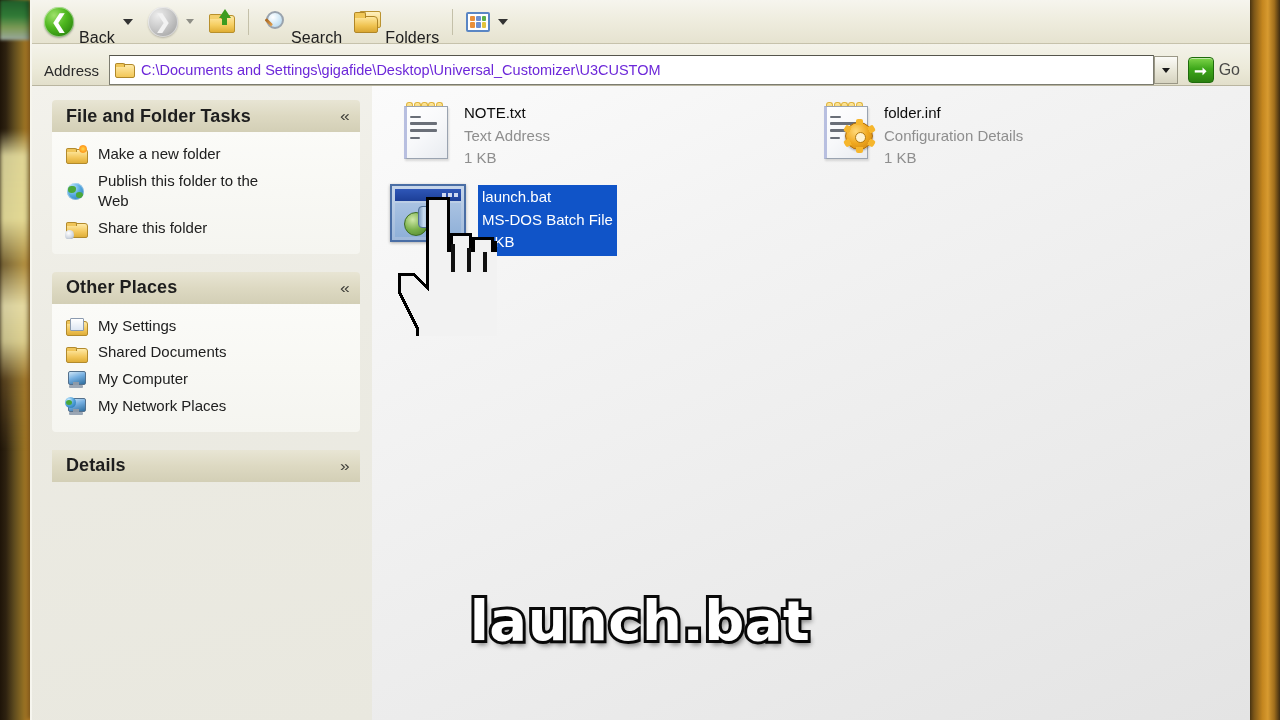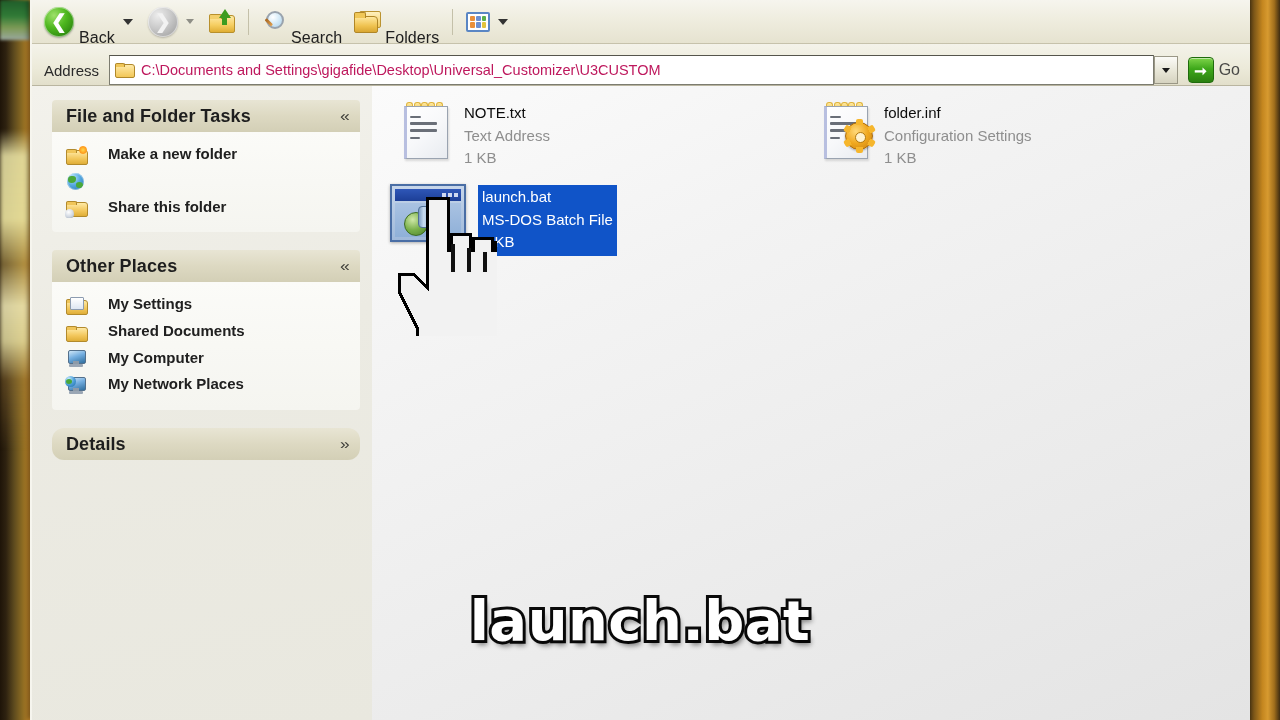--- a/index.html
+++ b/index.html
@@ -225,21 +225,21 @@
     position: absolute; left: 0; bottom: 0; width: 18px; height: 12px;
     background: linear-gradient(180deg, #ffeaa8 0%, #f2c758 100%);
     border: 1px solid #b0882a; border-radius: 1px 3px 2px 2px;
   }
   .addr-folder .t {
     position: absolute; left: 0; bottom: 11px; width: 8px; height: 3px;
     background: #f0c658; border: 1px solid #b0882a; border-bottom: none;
     border-radius: 2px 2px 0 0;
   }
   .addr-text {
-    font-size: 14.5px; color: #be185d;
+    font-size: 14.5px; color: #6d28d9;
     white-space: nowrap; overflow: hidden; text-overflow: clip;
     flex: 1; min-width: 0;
   }
   .addr-drop {
     width: 22px; height: 26px;
     flex: 0 0 22px;
     background: linear-gradient(180deg, #fbfbf7 0%, #e7e5d6 55%, #d6d3c0 100%);
     border: 1px solid #9a9786;
     display: flex; align-items: center; justify-content: center;
     margin-right: 1px;
@@ -293,25 +293,24 @@
   .chev {
     font-size: 14px; color: #3a3a36; line-height: 1;
     transform: scaleX(1.25);
   }
   .panel-body {
     background: linear-gradient(180deg, #fbfbf8 0%, #f5f5f0 100%);
     border-radius: 0 0 4px 4px;
     padding: 9px 10px 12px 14px;
   }
   .panel-row {
-    display: flex; align-items: flex-end;
-    gap: 21px;
+    display: flex; align-items: center;
+    gap: 11px;
     padding: 3px 0;
     cursor: default;
-    font-weight: bold;
   }
   .panel-row .row-text {
     font-size: 15px; color: #202020; line-height: 1.38;
   }
 
   
   .si { width: 21px; height: 18px; flex: 0 0 21px; position: relative; margin-top: 2px; }
   .si .fbody {
     position: absolute; left: 0; bottom: 0; width: 20px; height: 13px;
     background: linear-gradient(180deg, #ffeaa6 0%, #f2c65a 60%, #dfae38 100%);
@@ -626,20 +625,21 @@
               <span class="fbody"></span>
                 <span class="ftab"></span>
                 <span class="spark"></span>
             </span>
             <span class="row-text">Make a new folder</span>
           </div>
           <div class="panel-row">
             <span class="si">
               <span class="globe"></span>
             </span>
+            <span class="row-text" style="max-width:170px">Publish this folder to the Web</span>
           </div>
           <div class="panel-row">
             <span class="si">
               <span class="fbody"></span>
                 <span class="ftab"></span>
                 <span class="hand"></span>
             </span>
             <span class="row-text">Share this folder</span>
           </div>
         </div>
@@ -680,21 +680,21 @@
                 <span class="stand"></span>
                 <span class="base"></span>
               <span class="netglobe"></span>
             </span>
             <span class="row-text">My Network Places</span>
           </div>
         </div>
       </div>
 
       <div class="panel">
-        <div class="panel-head" style="border-radius:12px">
+        <div class="panel-head" style="border-radius:0">
           <span class="panel-title">Details</span>
           <span class="chev">»</span>
         </div>
       </div>
 
     </div>
 
     <div class="content">
 
       <div class="file-item" style="left:28px; top:14px;">
@@ -738,21 +738,21 @@
               <i></i>
             </span>
           <span class="gear">
               <i></i>
               <i></i>
               <i></i>
             </span>
         </span>
         <span class="file-meta">
           <span class="file-name">folder.inf</span><br>
-          <span class="file-type">Configuration Settings</span><br>
+          <span class="file-type">Configuration Details</span><br>
           <span class="file-size">1 KB</span>
         </span>
       </div>
 
       <div class="file-item selected" style="left:18px; top:98px;">
         <span class="ic-bat">
           <span class="titlebar">
               <i></i>
               <i></i>
               <i></i>

